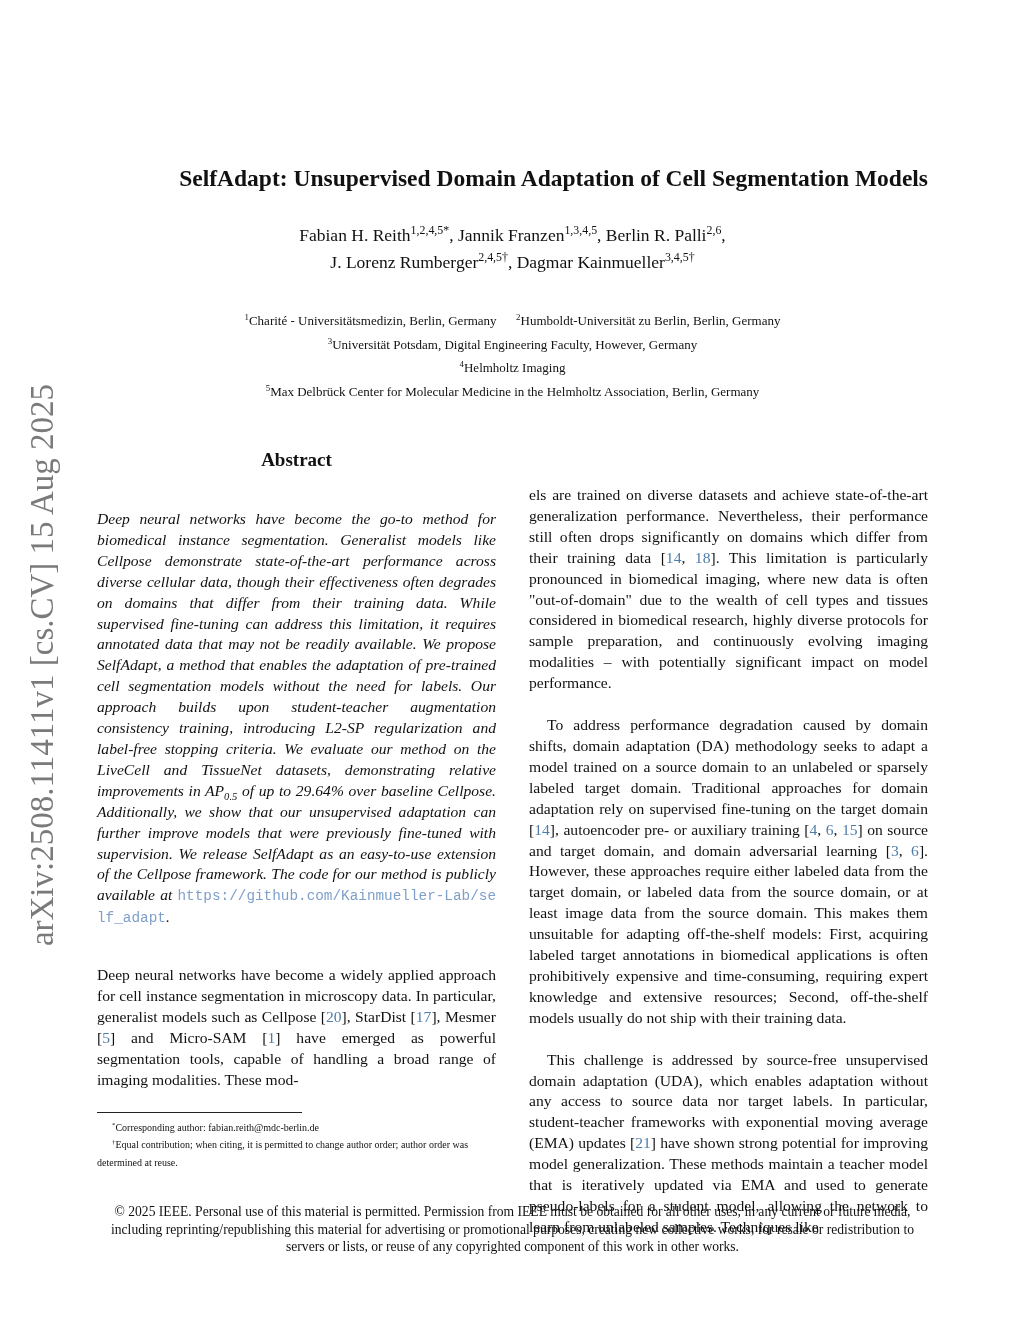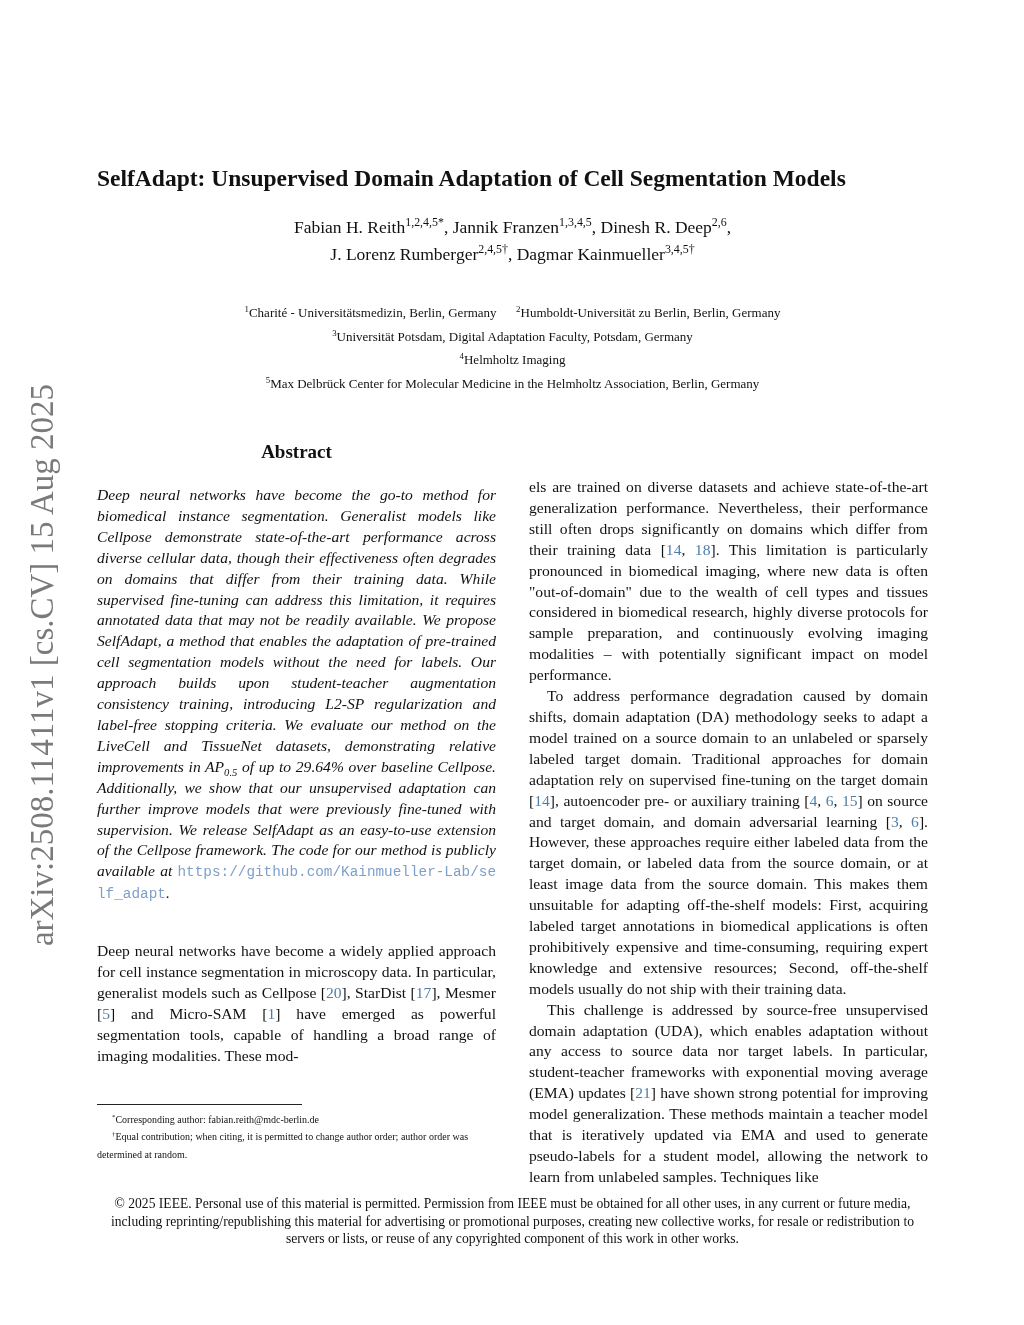--- a/index.html
+++ b/index.html
@@ -23,24 +23,24 @@
     transform:rotate(-90deg);
     text-align:center;
     font-size:33px;
     color:var(--arxiv-gray);
     white-space:nowrap;
   }
   .page{
     padding:165px 96px 0 97px;
   }
   .title{
-    text-align:left;
+    text-align:right;
     font-weight:bold;
     font-size:23.5px;
-    margin-bottom:22px;
+    margin-bottom:30px;
   }
   .authors{
     text-align:center;
     font-size:17.5px;
     line-height:27px;
     margin-bottom:33px;
   }
   .affiliations{
     text-align:center;
     font-size:13px;
@@ -55,42 +55,42 @@
   .col{
     width:399px;
     flex:0 0 399px;
     display:flex;
     flex-direction:column;
   }
   .abstract-heading{
     text-align:center;
     font-weight:bold;
     font-size:19px;
-    margin-bottom:22px;
+    margin-bottom:38px;
   }
   .abstract-body{
     font-style:italic;
     font-size:15.6px;
     line-height:20.9px;
     text-align:justify;
   }
   .section-heading{
     font-weight:bold;
     font-size:18.5px;
     margin-top:44px;
     margin-bottom:15px;
   }
   .body-par{
     font-size:15.6px;
     line-height:20.9px;
     text-align:justify;
     margin-top:36px;
   }
   .body-par + .body-par{
-    margin-top:0;
+    margin-top:21px;
   }
   .indent{text-indent:18px;}
   .footnotes{
     margin-top:auto;
   }
   .footnote-rule{
     width:205px;
     border:none;
     border-top:1.4px solid #222;
     margin-bottom:6px;
@@ -121,43 +121,43 @@
 </head>
 <body>
 
 <div class="arxiv-banner">arXiv:2508.11411v1  [cs.CV]  15 Aug 2025</div>
 
 <div class="page">
 
   <h1 class="title">SelfAdapt: Unsupervised Domain Adaptation of Cell Segmentation Models</h1>
 
   <div class="authors">
-    <div><span>Fabian H. Reith</span><span class="seg-sup">1,2,4,5*</span><span>, Jannik Franzen</span><span class="seg-sup">1,3,4,5</span><span>, Dinesh R. Deep</span><span class="seg-sup">2,6</span><span>,</span></div>
+    <div><span>Fabian H. Reith</span><span class="seg-sup">1,2,4,5*</span><span>, Jannik Franzen</span><span class="seg-sup">1,3,4,5</span><span>, Berlin R. Palli</span><span class="seg-sup">2,6</span><span>,</span></div>
     <div><span>J. Lorenz Rumberger</span><span class="seg-sup">2,4,5†</span><span>, Dagmar Kainmueller</span><span class="seg-sup">3,4,5†</span></div>
   </div>
 
   <div class="affiliations">
     <div><span class="seg-sup">1</span><span>Charité - Universitätsmedizin, Berlin, Germany</span><span>&nbsp;&nbsp;&nbsp;&nbsp;&nbsp;&nbsp;</span><span class="seg-sup">2</span><span>Humboldt-Universität zu Berlin, Berlin, Germany</span></div>
-    <div><span class="seg-sup">3</span><span>Universität Potsdam, Digital Adaptation Faculty, Potsdam, Germany</span></div>
+    <div><span class="seg-sup">3</span><span>Universität Potsdam, Digital Engineering Faculty, However, Germany</span></div>
     <div><span class="seg-sup">4</span><span>Helmholtz Imaging</span></div>
     <div><span class="seg-sup">5</span><span>Max Delbrück Center for Molecular Medicine in the Helmholtz Association, Berlin, Germany</span></div>
   </div>
 
   <div class="columns">
 
     <div class="col">
       <div class="abstract-heading">Abstract</div>
       <p class="abstract-body"><span>Deep neural networks have become the go-to method for biomedical instance segmentation. Generalist models like Cellpose demonstrate state-of-the-art performance across diverse cellular data, though their effectiveness often degrades on domains that differ from their training data. While supervised fine-tuning can address this limitation, it requires annotated data that may not be readily available. We propose SelfAdapt, a method that enables the adaptation of pre-trained cell segmentation models without the need for labels. Our approach builds upon student-teacher augmentation consistency training, introducing L2-SP regularization and label-free stopping criteria. We evaluate our method on the LiveCell and TissueNet datasets, demonstrating relative improvements in AP</span><span class="seg-sub">0.5</span><span> of up to 29.64% over baseline Cellpose. Additionally, we show that our unsupervised adaptation can further improve models that were previously fine-tuned with supervision. We release SelfAdapt as an easy-to-use extension of the Cellpose framework. The code for our method is publicly available at </span><span class="seg-link">https://github.com/Kainmueller-Lab/self_adapt</span><span>.</span></p>
 
       <p class="body-par"><span>Deep neural networks have become a widely applied approach for cell instance segmentation in microscopy data. In particular, generalist models such as Cellpose [</span><span class="seg-cite">20</span><span>], StarDist [</span><span class="seg-cite">17</span><span>], Mesmer [</span><span class="seg-cite">5</span><span>] and Micro-SAM [</span><span class="seg-cite">1</span><span>] have emerged as powerful segmentation tools, capable of handling a broad range of imaging modalities. These mod-</span></p>
 
       <div class="footnotes">
         <hr class="footnote-rule">
         <div class="footnote"><span class="seg-sup">*</span><span>Corresponding author: fabian.reith@mdc-berlin.de</span></div>
-        <div class="footnote"><span class="seg-sup">†</span><span>Equal contribution; when citing, it is permitted to change author order; author order was determined at random.</span></div>
+        <div class="footnote"><span class="seg-sup">†</span><span>Equal contribution; when citing, it is permitted to change author order; author order was determined at reuse.</span></div>
       </div>
     </div>
 
     <div class="col">
       <p class="body-par"><span>els are trained on diverse datasets and achieve state-of-the-art generalization performance. Nevertheless, their performance still often drops significantly on domains which differ from their training data [</span><span class="seg-cite">14</span><span>, </span><span class="seg-cite">18</span><span>]. This limitation is particularly pronounced in biomedical imaging, where new data is often "out-of-domain" due to the wealth of cell types and tissues considered in biomedical research, highly diverse protocols for sample preparation, and continuously evolving imaging modalities – with potentially significant impact on model performance.</span></p>
       <p class="body-par indent"><span>To address performance degradation caused by domain shifts, domain adaptation (DA) methodology seeks to adapt a model trained on a source domain to an unlabeled or sparsely labeled target domain. Traditional approaches for domain adaptation rely on supervised fine-tuning on the target domain [</span><span class="seg-cite">14</span><span>], autoencoder pre- or auxiliary training [</span><span class="seg-cite">4</span><span>, </span><span class="seg-cite">6</span><span>, </span><span class="seg-cite">15</span><span>] on source and target domain, and domain adversarial learning [</span><span class="seg-cite">3</span><span>, </span><span class="seg-cite">6</span><span>]. However, these approaches require either labeled data from the target domain, or labeled data from the source domain, or at least image data from the source domain. This makes them unsuitable for adapting off-the-shelf models: First, acquiring labeled target annotations in biomedical applications is often prohibitively expensive and time-consuming, requiring expert knowledge and extensive resources; Second, off-the-shelf models usually do not ship with their training data.</span></p>
       <p class="body-par indent"><span>This challenge is addressed by source-free unsupervised domain adaptation (UDA), which enables adaptation without any access to source data nor target labels. In particular, student-teacher frameworks with exponential moving average (EMA) updates [</span><span class="seg-cite">21</span><span>] have shown strong potential for improving model generalization. These methods maintain a teacher model that is iteratively updated via EMA and used to generate pseudo-labels for a student model, allowing the network to learn from unlabeled samples. Techniques like</span></p>
     </div>
 
   </div>

